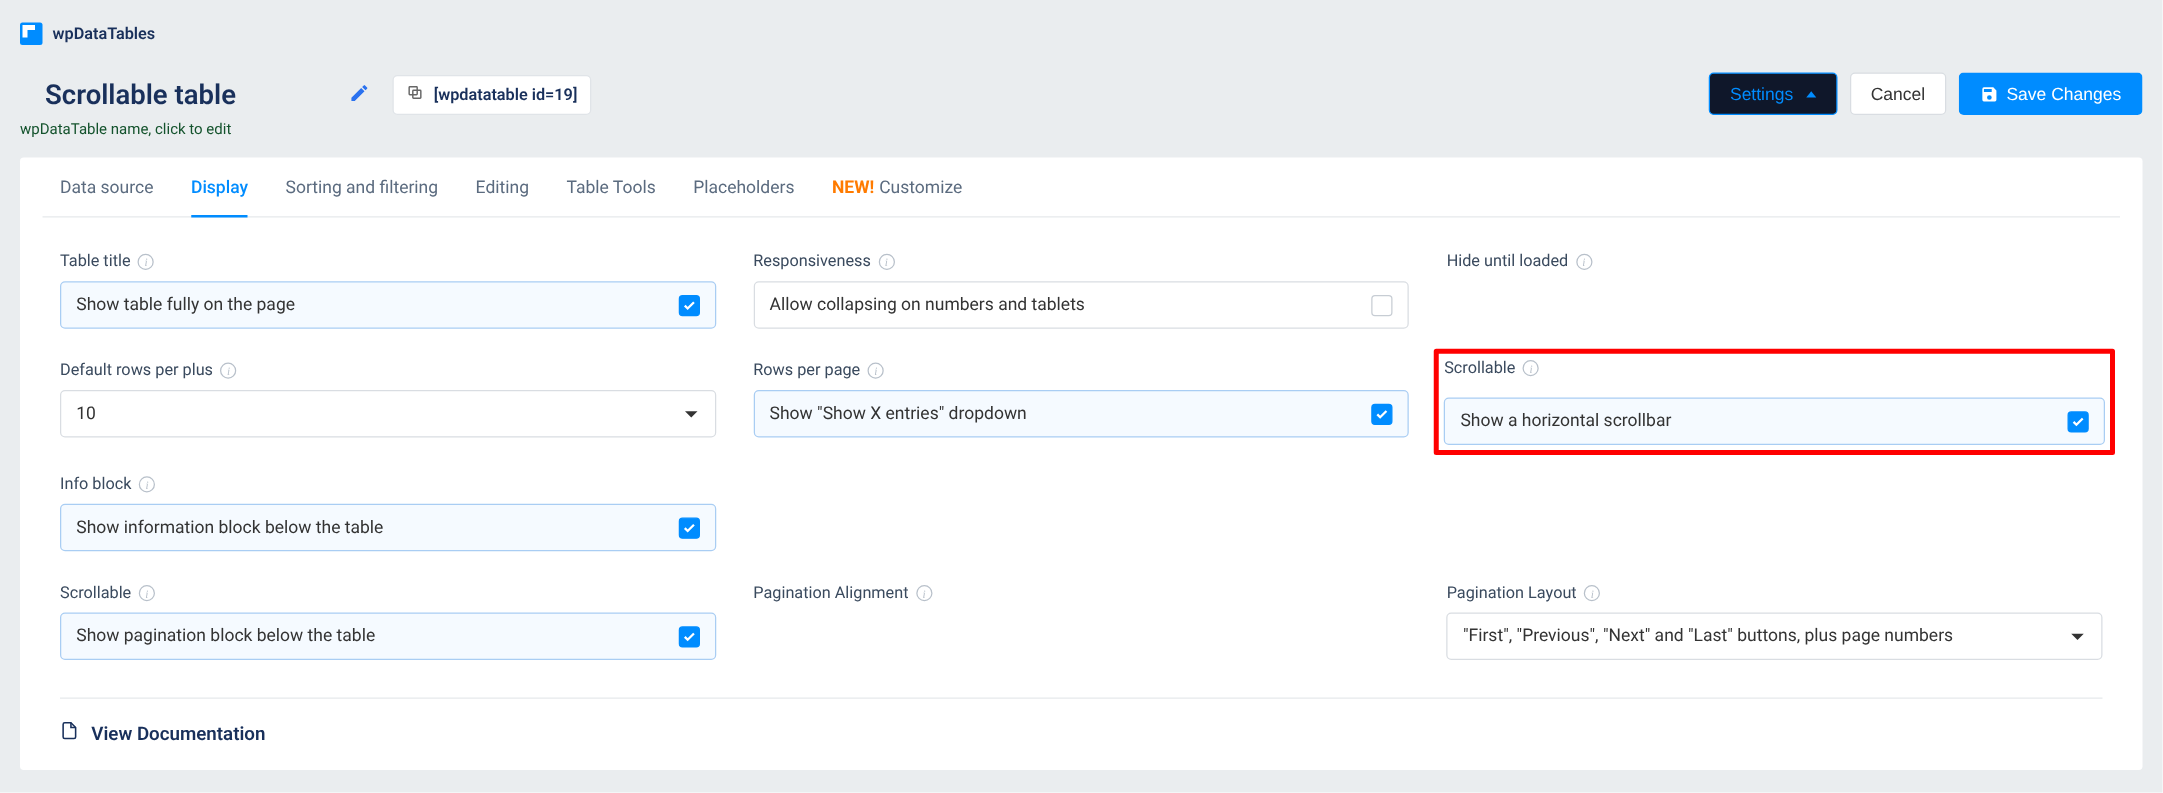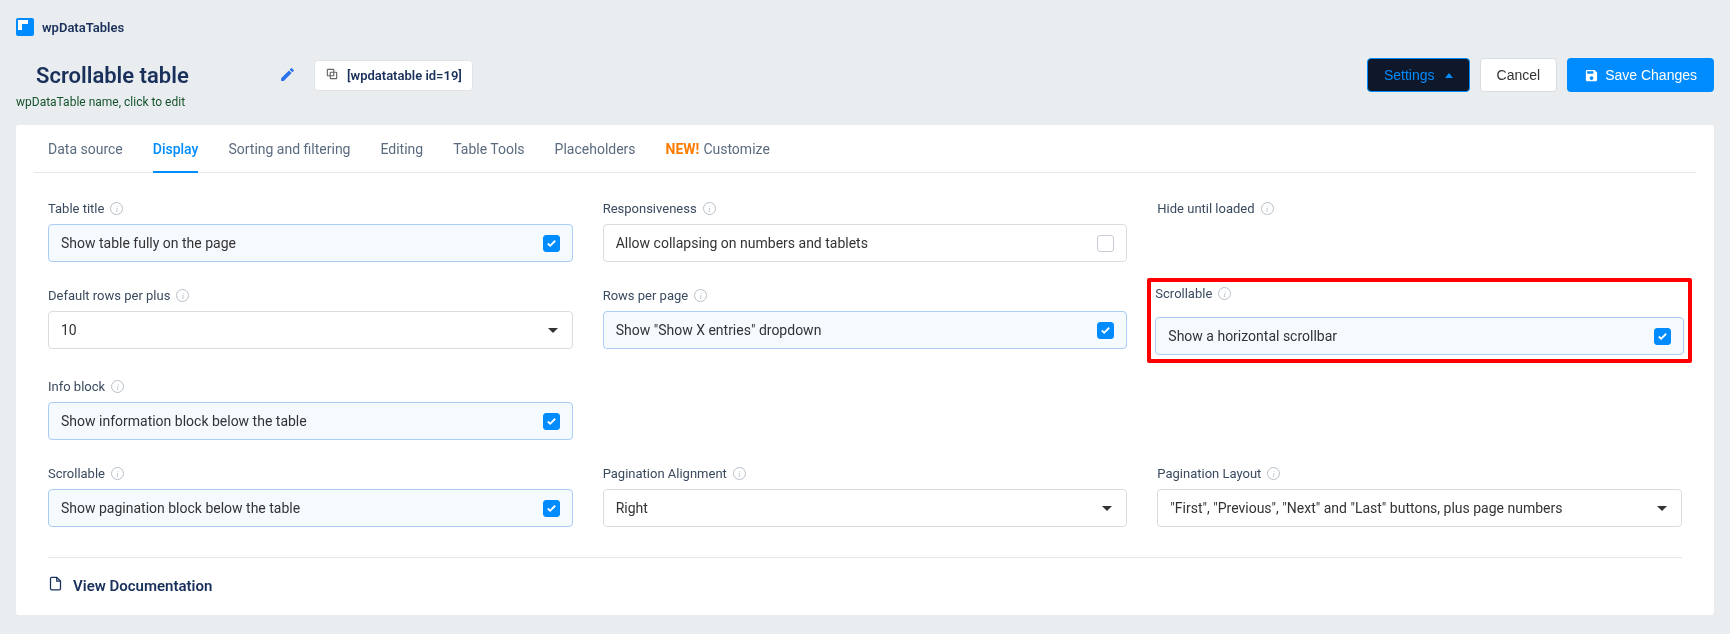--- a/index.html
+++ b/index.html
@@ -215,23 +215,20 @@
             </svg>
           </span>
       </div>
     </div>
 
     <div class="field">
       <div class="field-label">
         <span>Pagination Alignment</span>
         <span class="info-icon">i</span>
       </div>
-      <div class="control select">
-        <span>Right</span>
-      </div>
     </div>
 
     <div class="field">
       <div class="field-label">
         <span>Pagination Layout</span>
         <span class="info-icon">i</span>
       </div>
       <div class="control select">
         <span>"First", "Previous", "Next" and "Last" buttons, plus page numbers</span>
       </div>

